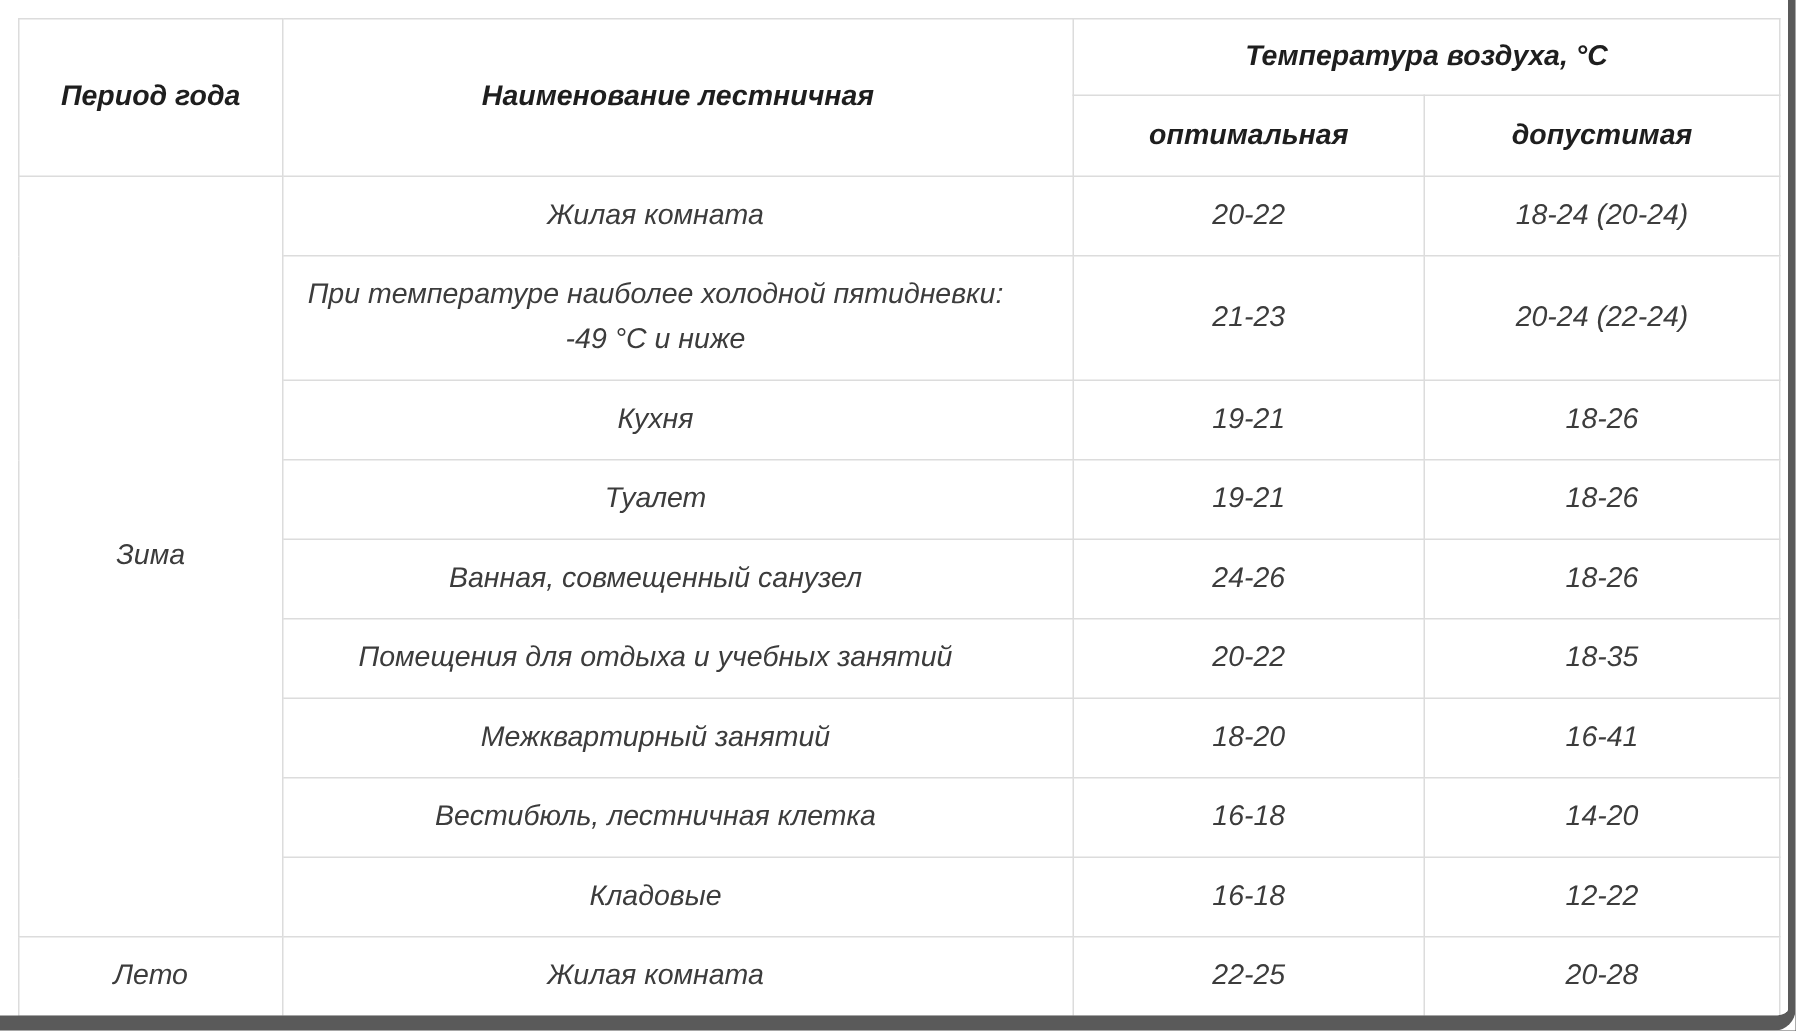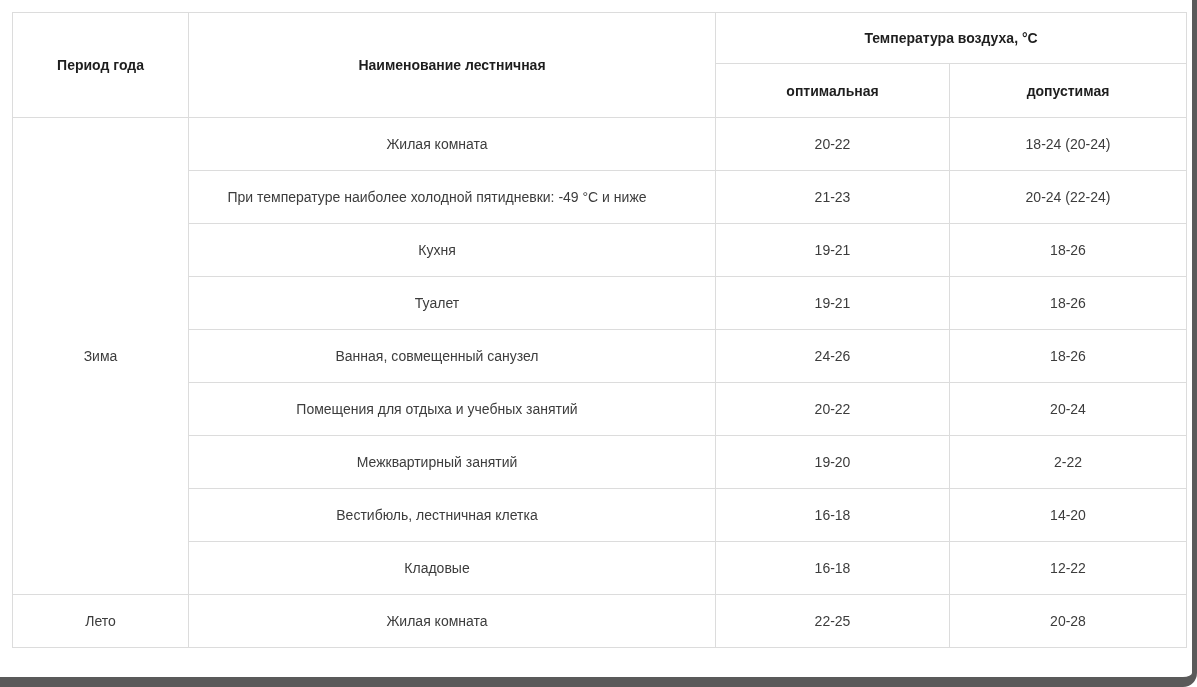--- a/index.html
+++ b/index.html
@@ -20,23 +20,24 @@
   .page{padding:12px;}
   table.temp-table{
     border-collapse:collapse;
     table-layout:fixed;
     width:1174px;
     border:1px solid var(--border-outer);
     background:#fff;
   }
   .temp-table th,.temp-table td{
     border:1px solid var(--border-inner);
-    font-size:14px;
+    font-size:19px;
     line-height:30px;
     vertical-align:middle;
+    font-style:italic;
   }
   .temp-table th{
     font-weight:bold;
     color:var(--text-header);
     text-align:center;
     padding:6px 10px;
   }
   .temp-table thead tr.h1 th{height:51px;}
   .temp-table thead tr.h2 th{height:54px;}
   .temp-table td{
@@ -113,28 +114,28 @@
             <span class="room-text">Ванная, совмещенный санузел</span>
           </td>
           <td class="cell-optimal">24-26</td>
           <td class="cell-allowed">18-26</td>
         </tr>
         <tr>
           <td class="cell-room">
             <span class="room-text">Помещения для отдыха и учебных занятий</span>
           </td>
           <td class="cell-optimal">20-22</td>
-          <td class="cell-allowed">20-24</td>
+          <td class="cell-allowed">18-35</td>
         </tr>
         <tr>
           <td class="cell-room">
             <span class="room-text">Межквартирный занятий</span>
           </td>
-          <td class="cell-optimal">19-20</td>
-          <td class="cell-allowed">2-22</td>
+          <td class="cell-optimal">18-20</td>
+          <td class="cell-allowed">16-41</td>
         </tr>
         <tr>
           <td class="cell-room">
             <span class="room-text">Вестибюль, лестничная клетка</span>
           </td>
           <td class="cell-optimal">16-18</td>
           <td class="cell-allowed">14-20</td>
         </tr>
         <tr>
           <td class="cell-room">

